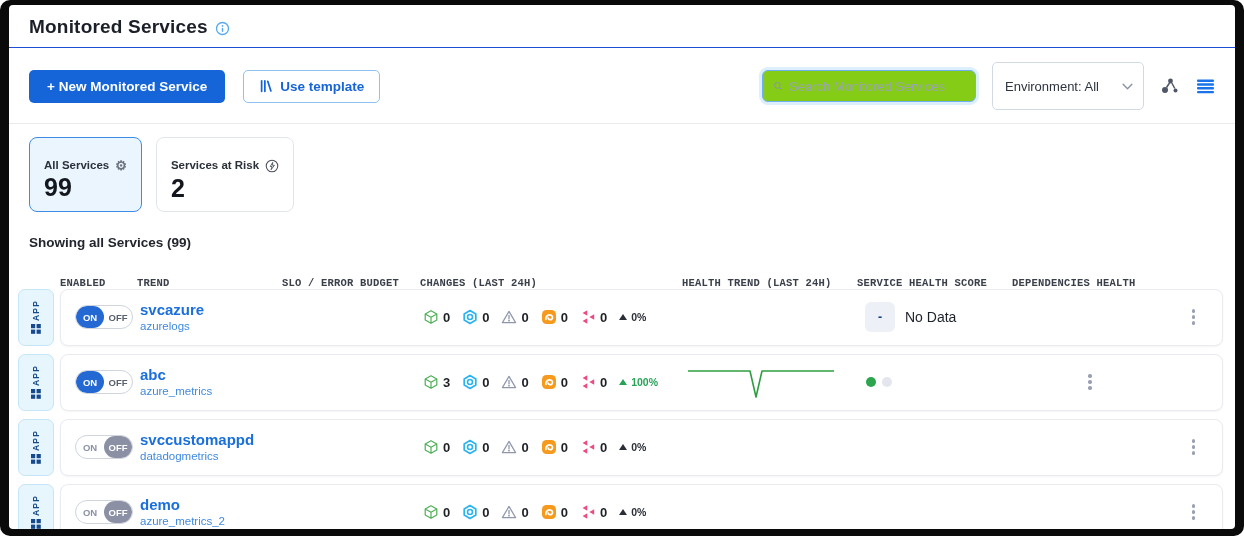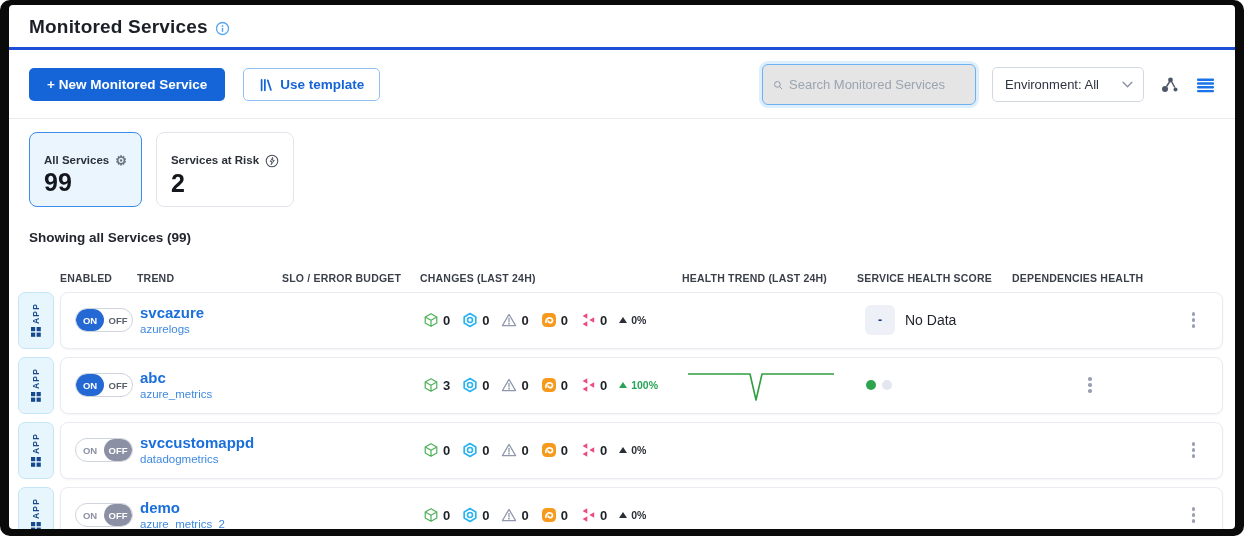--- a/index.html
+++ b/index.html
@@ -1,48 +1,48 @@
 <!DOCTYPE html>
 <html><head>
 <meta charset="utf-8">
 <style>
   * { margin:0; padding:0; box-sizing:border-box; }
   html,body { width:1244px; height:536px; background:#fff; font-family:"Liberation Sans", sans-serif; }
   .frame { position:relative; width:1244px; height:536px; background:#0a0a0a; border-radius:10px; overflow:hidden; }
   .panel { position:absolute; left:9px; top:5px; right:9px; bottom:7px; background:#ffffff; border-radius:4px; overflow:hidden; }
 
   
-  .titlebar { display:flex; align-items:center; gap:7px; padding:11px 20px 9px; border-bottom:3px solid #1d4ed8; }
+  .titlebar { display:flex; align-items:center; gap:7px; padding:11px 20px 9px; border-bottom:1px solid #1d4ed8; }
   .title { font-size:19px; font-weight:bold; color:#1b1f27; letter-spacing:.2px; }
   .info-ic { width:15px; height:15px; margin-top:2px; }
 
   
   .toolbar { display:flex; align-items:center; padding:14px 20px 13px; border-bottom:1px solid #e8eaee; }
   .btn-primary { background:#1565d8; color:#fff; font-weight:bold; font-size:13.5px; border:none; border-radius:5px; padding:9px 18px; cursor:pointer; }
   .btn-outline { display:flex; align-items:center; gap:7px; background:#fff; color:#1565d8; font-weight:bold; font-size:13.5px; border:1px solid #8fc0f2; border-radius:5px; padding:8px 15px; margin-left:18px; cursor:pointer; }
-  .searchbox { margin-left:auto; display:flex; align-items:center; gap:6px; width:214px; height:41px; border:1.5px solid #6fb0f0; box-shadow:0 0 0 3px #ddeefc; border-radius:6px; padding:0 10px; background:#e5e5e5; }
+  .searchbox { margin-left:auto; display:flex; align-items:center; gap:6px; width:214px; height:32px; border:1.5px solid #6fb0f0; box-shadow:0 0 0 3px #ddeefc; border-radius:6px; padding:0 10px; background:#84cc16; }
   .searchbox input { border:none; outline:none; flex:1; font-size:13px; color:#333; background:transparent; font-family:"Liberation Sans", sans-serif; }
   .searchbox input::placeholder { color:#9aa5b1; }
-  .dropdown { margin-left:16px; width:152px; height:35px; border:1px solid #d3d9e2; border-radius:5px; display:flex; align-items:center; justify-content:space-between; padding:0 10px 0 12px; font-size:13px; color:#2e3440; background:#fff; cursor:pointer; }
+  .dropdown { margin-left:16px; width:152px; height:48px; border:1px solid #d3d9e2; border-radius:5px; display:flex; align-items:center; justify-content:space-between; padding:0 10px 0 12px; font-size:13px; color:#2e3440; background:#fff; cursor:pointer; }
   .icon-btn { margin-left:16px; background:none; border:none; cursor:pointer; display:flex; align-items:center; }
 
   
   .tabsrow { display:flex; gap:14px; padding:13px 20px 0; }
   .tabcard { min-width:106px; border-radius:8px; padding:9px 14px 8px; cursor:pointer; background:#fff; border:1px solid #e2e5ea; }
   .tabcard.selected { background:#eaf5fd; border:1.5px solid #3d8ce8; }
   .tablabel { display:flex; align-items:flex-start; gap:6px; font-size:11.5px; color:#2b3039; font-weight:bold;margin-top:12px; }
   .tabcount { font-size:25px; font-weight:bold; color:#14171d; margin-top:2px; line-height:1.1; }
   .gear { color:#6b7280; font-size:13px; line-height:1; }
 
   
   .summary { padding:23px 20px 0; font-size:13.5px; font-weight:bold; color:#23262e; }
 
   
   .grid { display:grid; grid-template-columns:77px 145px 138px 262px 175px 155px 150px 1fr; align-items:center; }
-  .thead { margin:27px 12px 8px 51px; }
+  .thead { margin:27px 12px 0 51px;font-family:Liberation Mono, monospace; }
   .th { font-size:10.5px; font-weight:bold; color:#3a3f4a; letter-spacing:.2px; }
   .rows { padding:0 12px 0 9px; }
   .rowline { display:flex; align-items:stretch; gap:6px; margin-bottom:8px; }
   .app-tab { width:36px; border:1px solid #c5e6f8; background:#e7f5fd; border-radius:7px; display:flex; flex-direction:column; align-items:center; justify-content:center; gap:3px; }
   .app-text { writing-mode:vertical-rl; transform:rotate(180deg); font-size:8.5px; font-weight:bold; letter-spacing:1.2px; color:#174a8c; }
   .rowcard { flex:1; background:#fff; border:1px solid #e9ebf1; border-radius:8px; box-shadow:0 1px 2px rgba(30,40,60,.05); height:57px; padding-left:2px; }
   .cell { display:flex; align-items:center; }
   .cell-enabled { padding-left:12px; }
   .namecell { flex-direction:column; align-items:flex-start; justify-content:center; gap:1px; }
   .svc-name { font-size:15px; font-weight:bold; color:#1a6fdc; text-decoration:none; cursor:pointer; line-height:1.1; }

